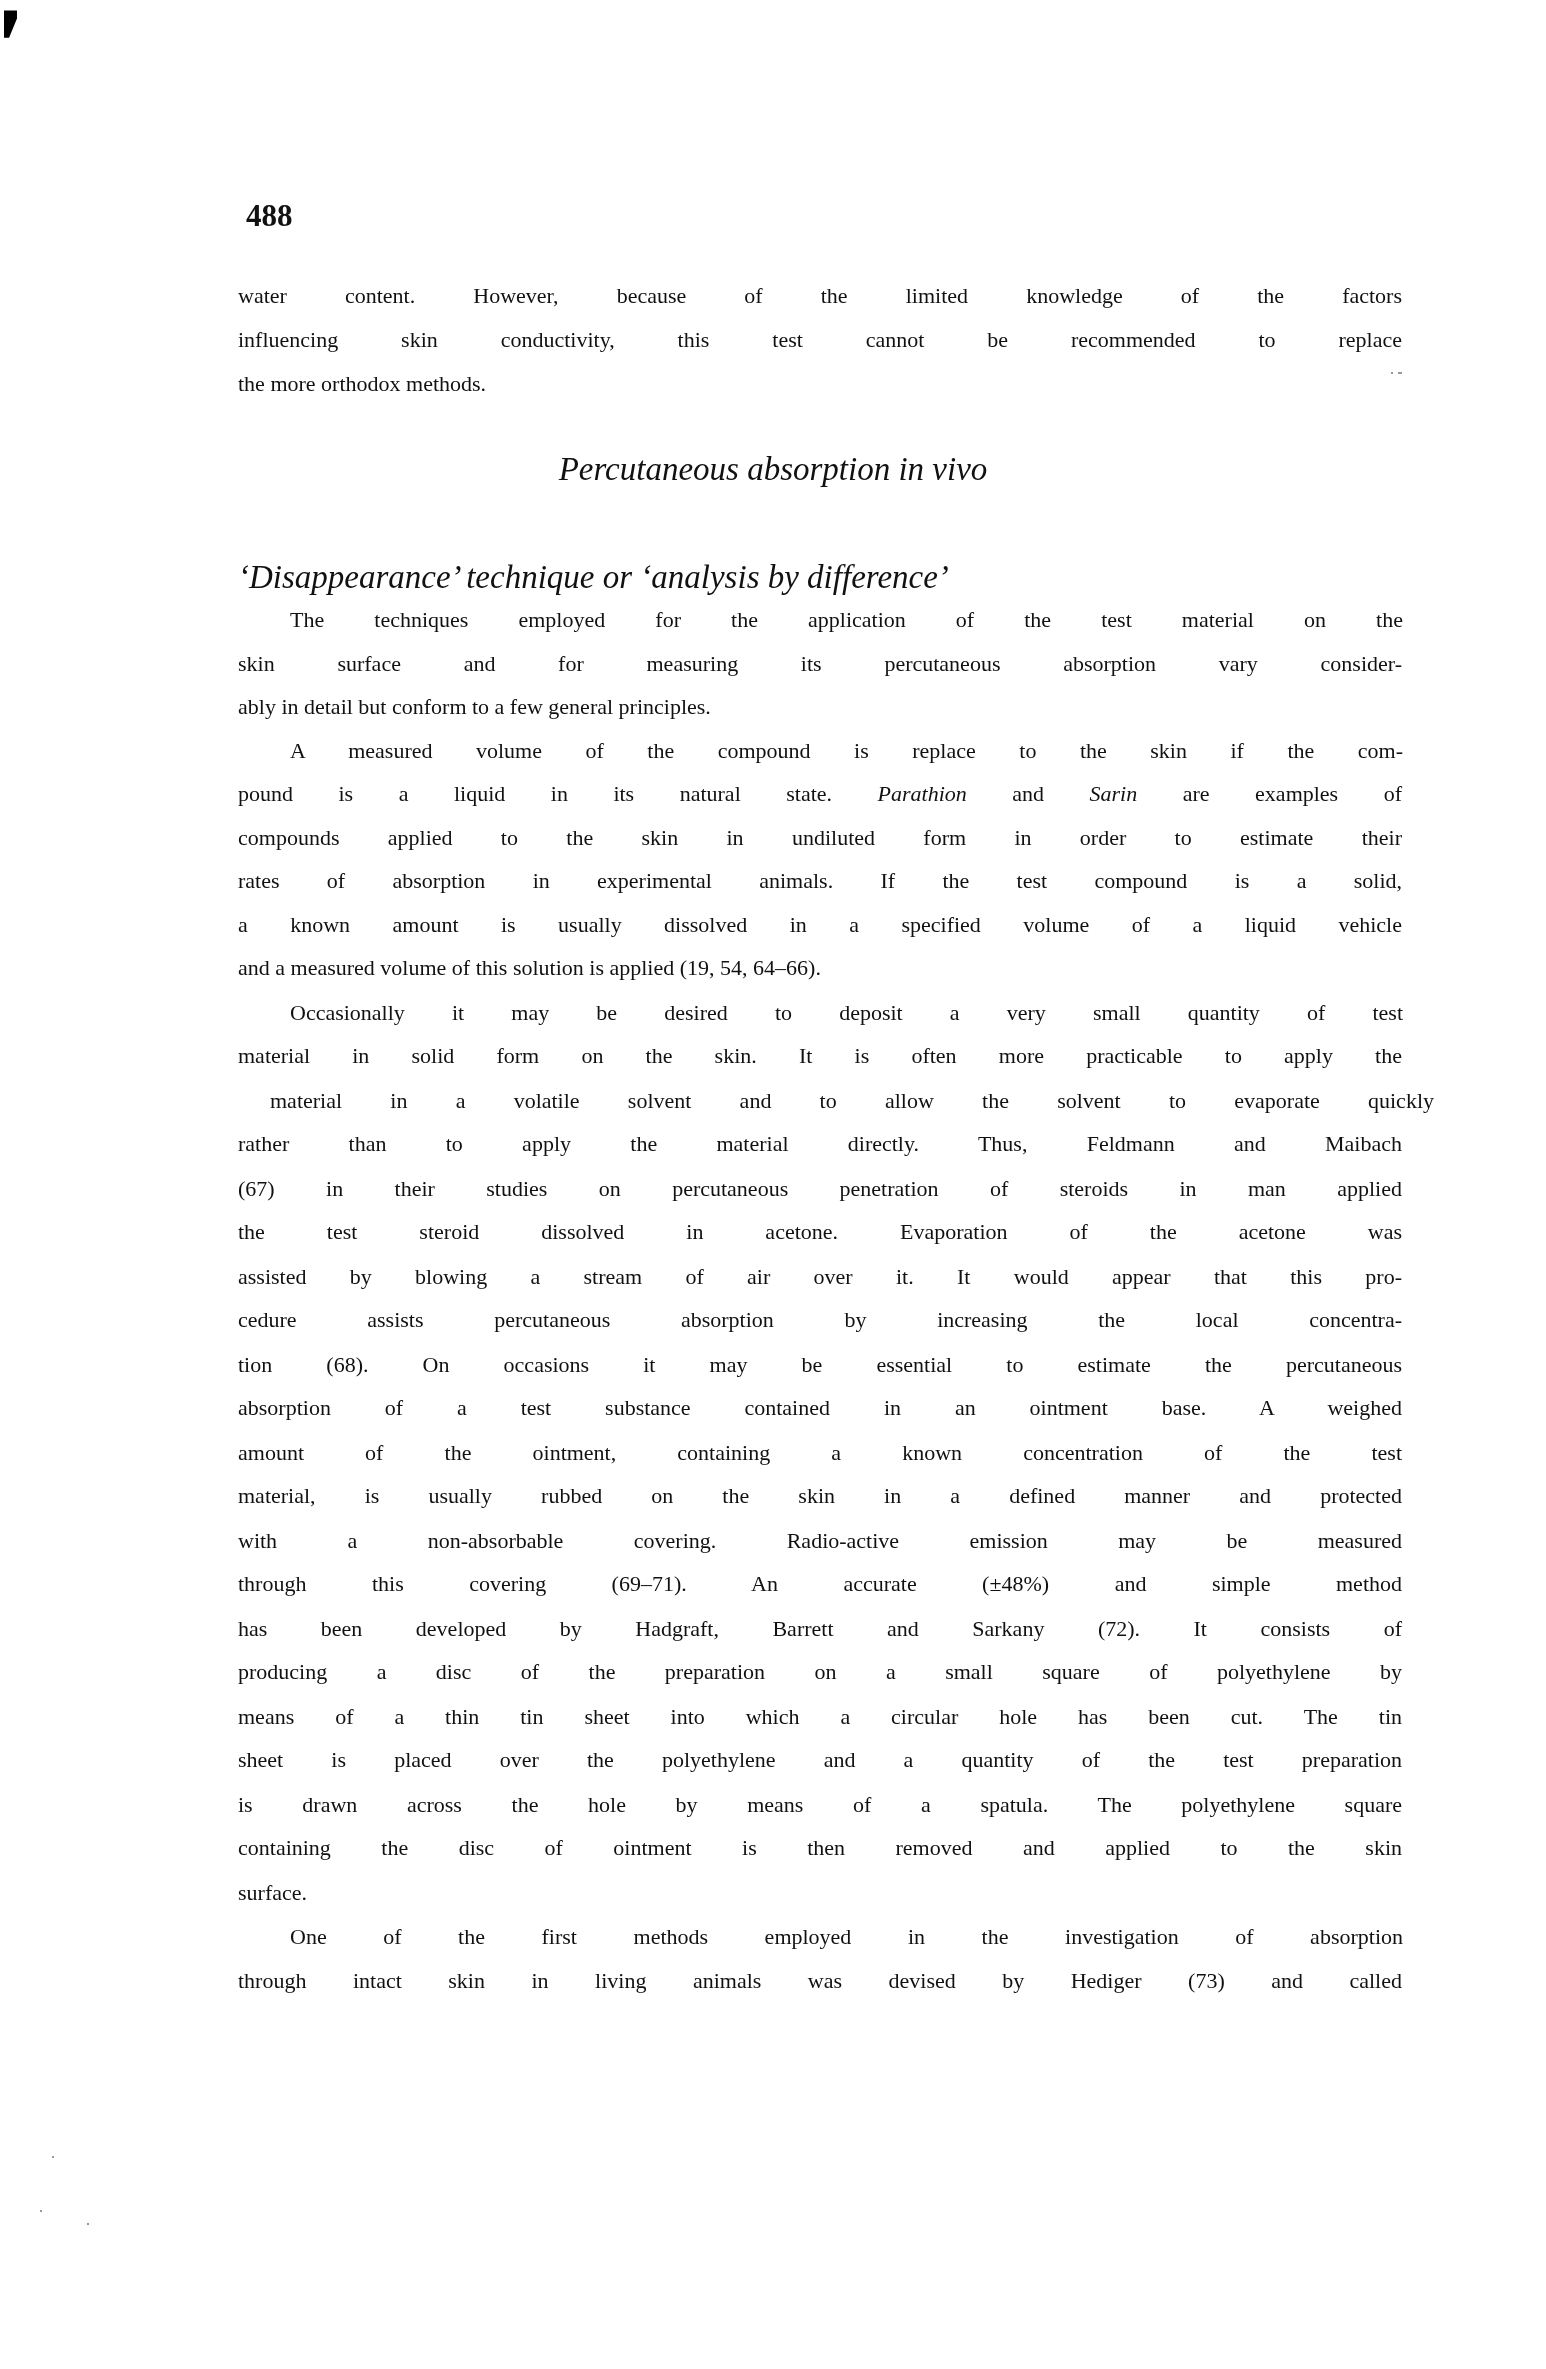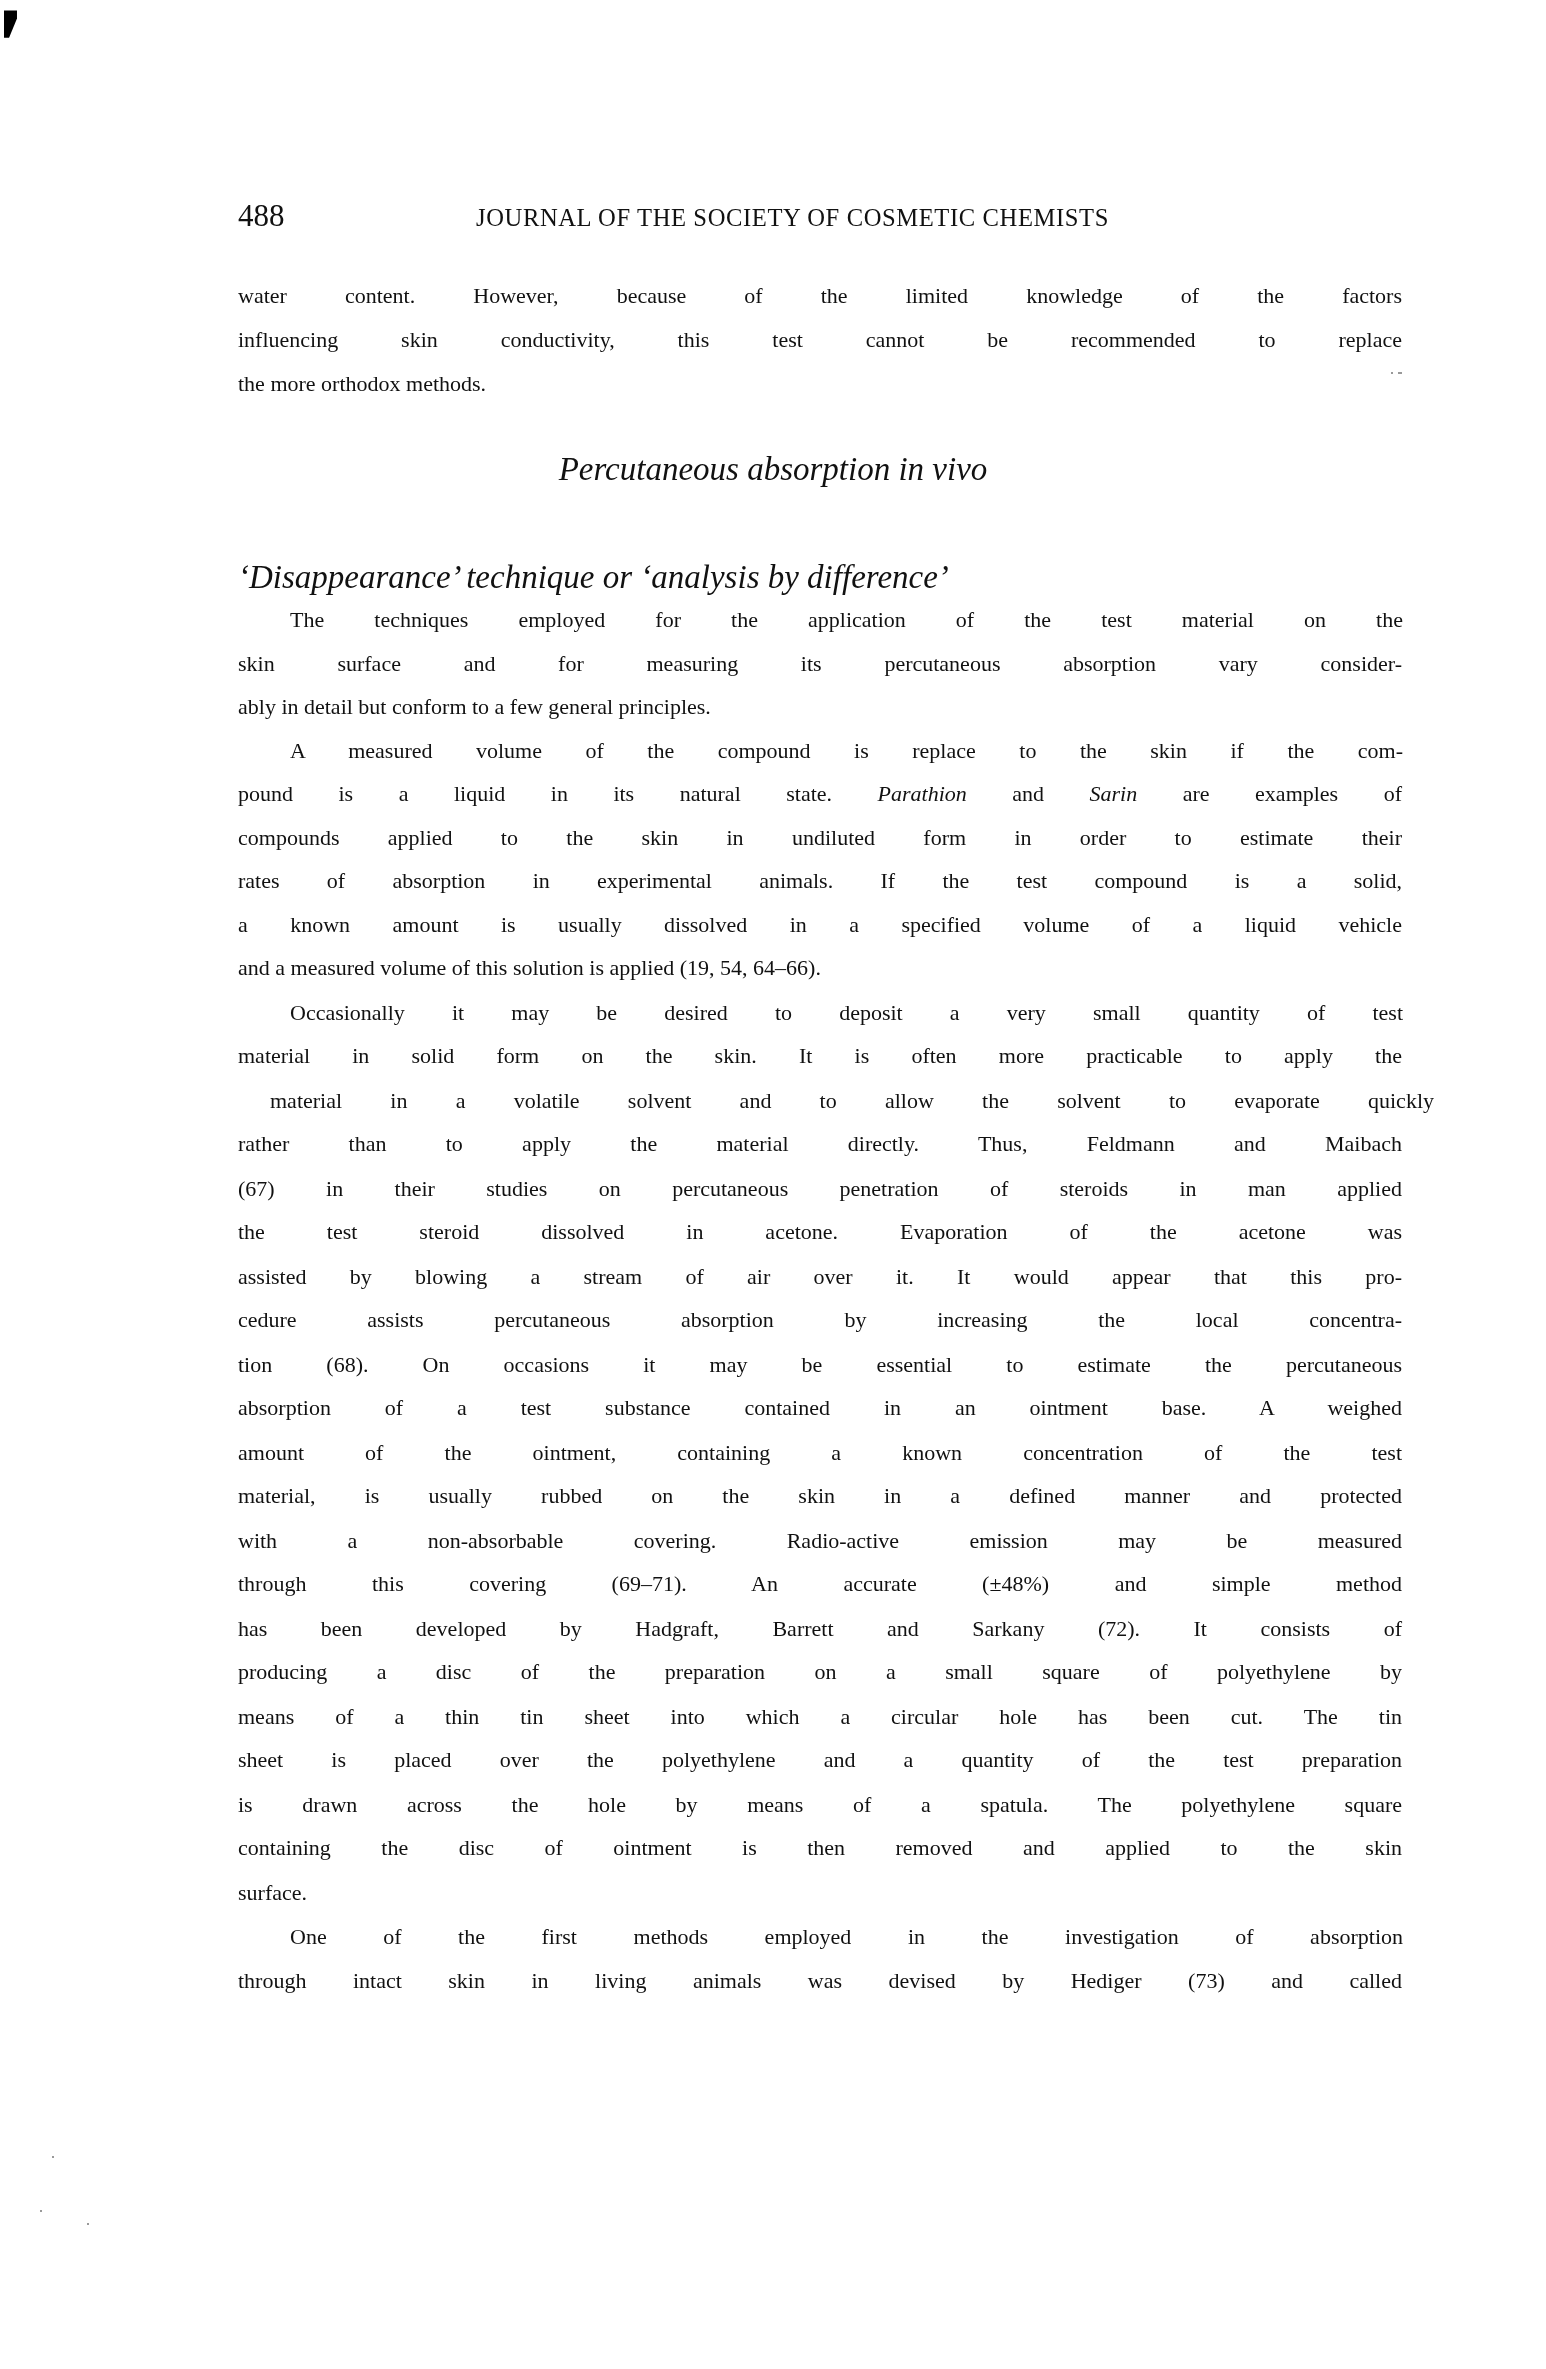--- a/index.html
+++ b/index.html
@@ -28,22 +28,23 @@
       position: absolute;
       top: 197px;
       left: 238px;
       width: 1164px;
       height: 38px;
       font-size: 31px;
       line-height: 38px;
     }
     .page-number {
       position: absolute;
-      left: 0;
+      left: 8px;
       top: 0;
+      font-weight: bold;
     }
     .journal-title {
       position: absolute;
       left: 238px;
       top: 1.9px;
       font-size: 24.6px;
       letter-spacing: 0.6px;
       font-variant: small-caps;
       text-transform: uppercase;
     }
@@ -93,21 +94,20 @@
       height: 1.9px;
     }
   </style>
 </head>
 <body>
 
 <div class="corner-mark"></div>
 
 <div class="running-head">
   <span class="page-number">488</span>
-  <span class="journal-title">JOURNAL OF THE SOCIETY OF COSMETIC CHEMISTS</span>
 </div>
 
 <div class="line" style="top:274px;">water content. However, because of the limited knowledge of the factors</div>
 <div class="line" style="top:318px;">influencing skin conductivity, this test cannot be recommended to replace</div>
 <div class="line last" style="top:362px;">the more orthodox methods.</div>
 
 <div class="section-heading">Percutaneous absorption in vivo</div>
 <div class="subheading">‘Disappearance’ technique or ‘analysis by difference’</div>
 
 <div class="line indent" style="top:598px;">The techniques employed for the application of the test material on the</div>

